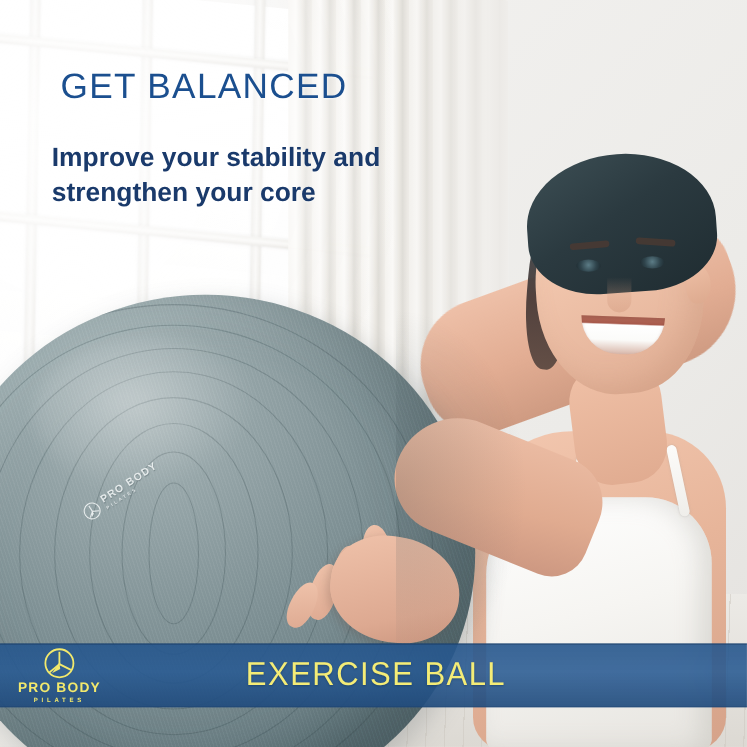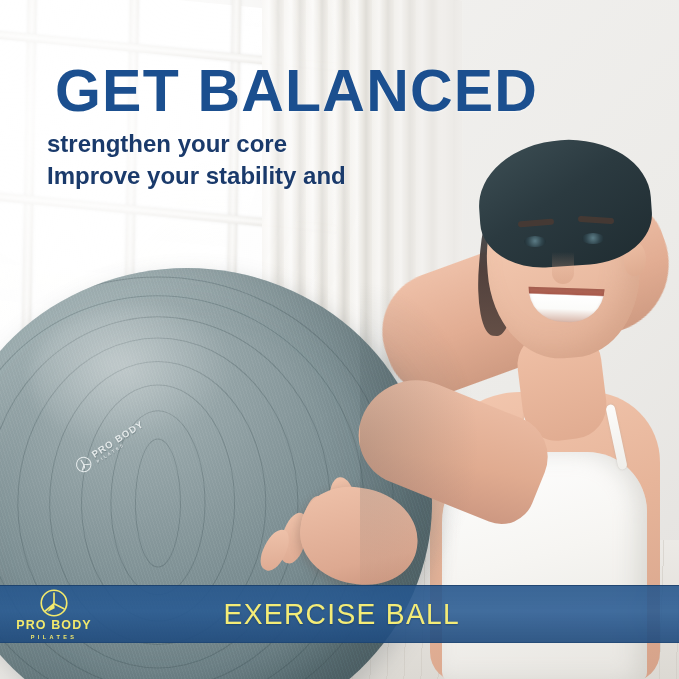--- a/index.html
+++ b/index.html
@@ -372,22 +372,22 @@
     background: radial-gradient(ellipse at 0% 50%,
       rgba(70,85,90,0.22) 0%, rgba(70,85,90,0) 70%);
     pointer-events: none;
   }
 
   
   .headline {
     position: absolute;
     left: 55px;
     top: 62px;
-    font-size: 59px;
-    font-weight: 700;
+    font-size: 32px;
+    font-weight: 400;
     letter-spacing: 1.2px;
     color: #1b4f8f;
     line-height: 1;
     white-space: nowrap;
     text-shadow: 0 1px 2px rgba(255,255,255,0.55);
   }
   .subheadline {
     position: absolute;
     left: 47px;
     top: 128px;
@@ -534,22 +534,22 @@
     <div class="p-finger pf2"></div>
     <div class="p-finger pf3"></div>
     <div class="p-finger pf4"></div>
     <div class="p-hand"></div>
   </div>
 
   <div class="ball-shadow-edge"></div>
 
   <div class="headline">GET BALANCED</div>
   <div class="subheadline">
+    <div>Improve your stability and</div>
     <div>strengthen your core</div>
-    <div>Improve your stability and</div>
   </div>
 
   <div class="banner">
     <div class="banner-logo">
       <svg class="bl-mark" viewBox="0 0 40 40">
         <circle cx="20" cy="20" r="17" fill="none" stroke="#f3e96c" stroke-width="2.2"></circle>
         <path d="M20 6 L20 21" stroke="#f3e96c" stroke-width="2.2" fill="none"></path>
         <path d="M20 21 L8 31" stroke="#f3e96c" stroke-width="2.2" fill="none"></path>
         <path d="M20 21 L34 28" stroke="#f3e96c" stroke-width="2.2" fill="none"></path>
         <path d="M20 19 L11 32 L21 27 Z" fill="#f3e96c"></path>

